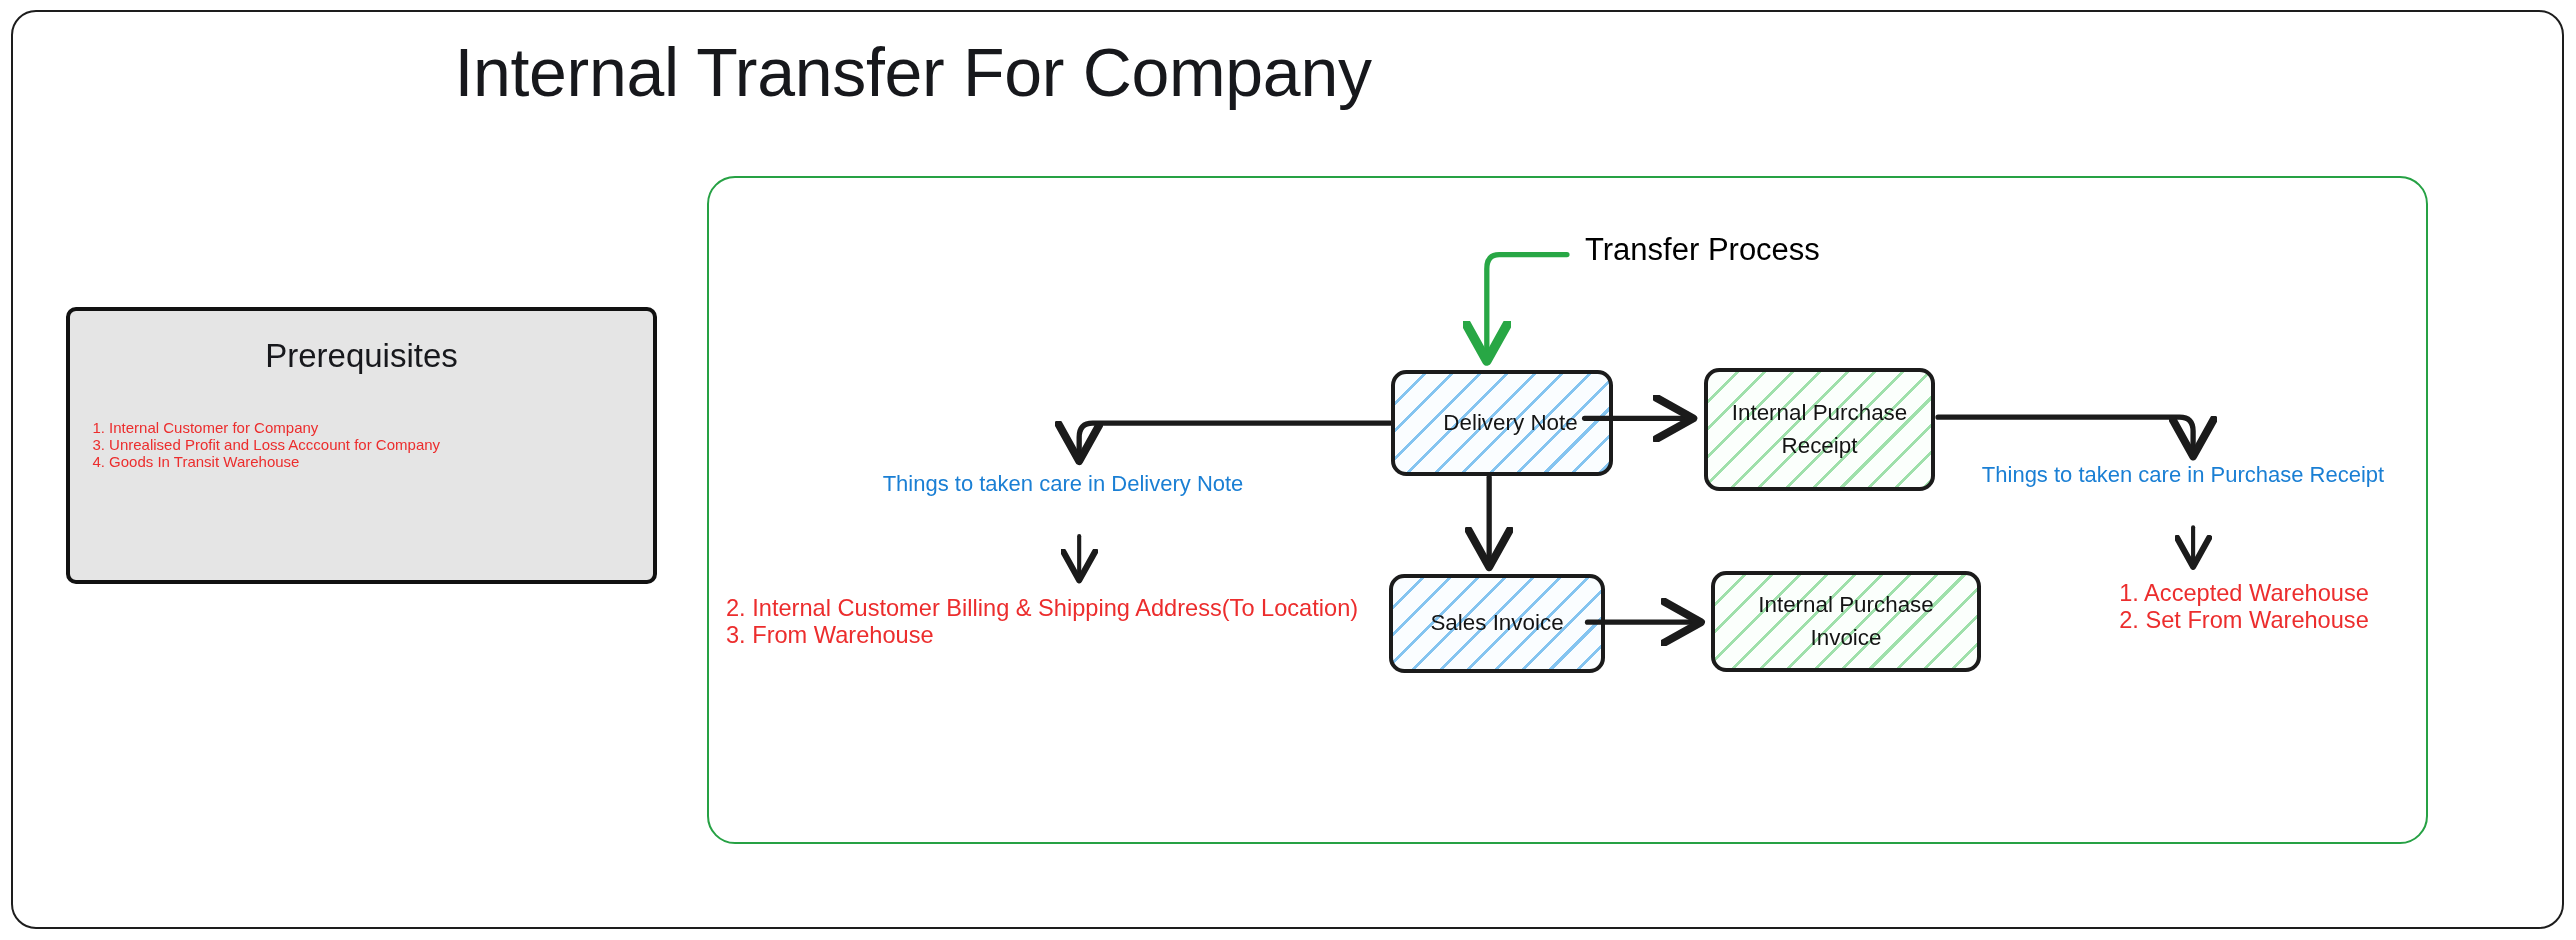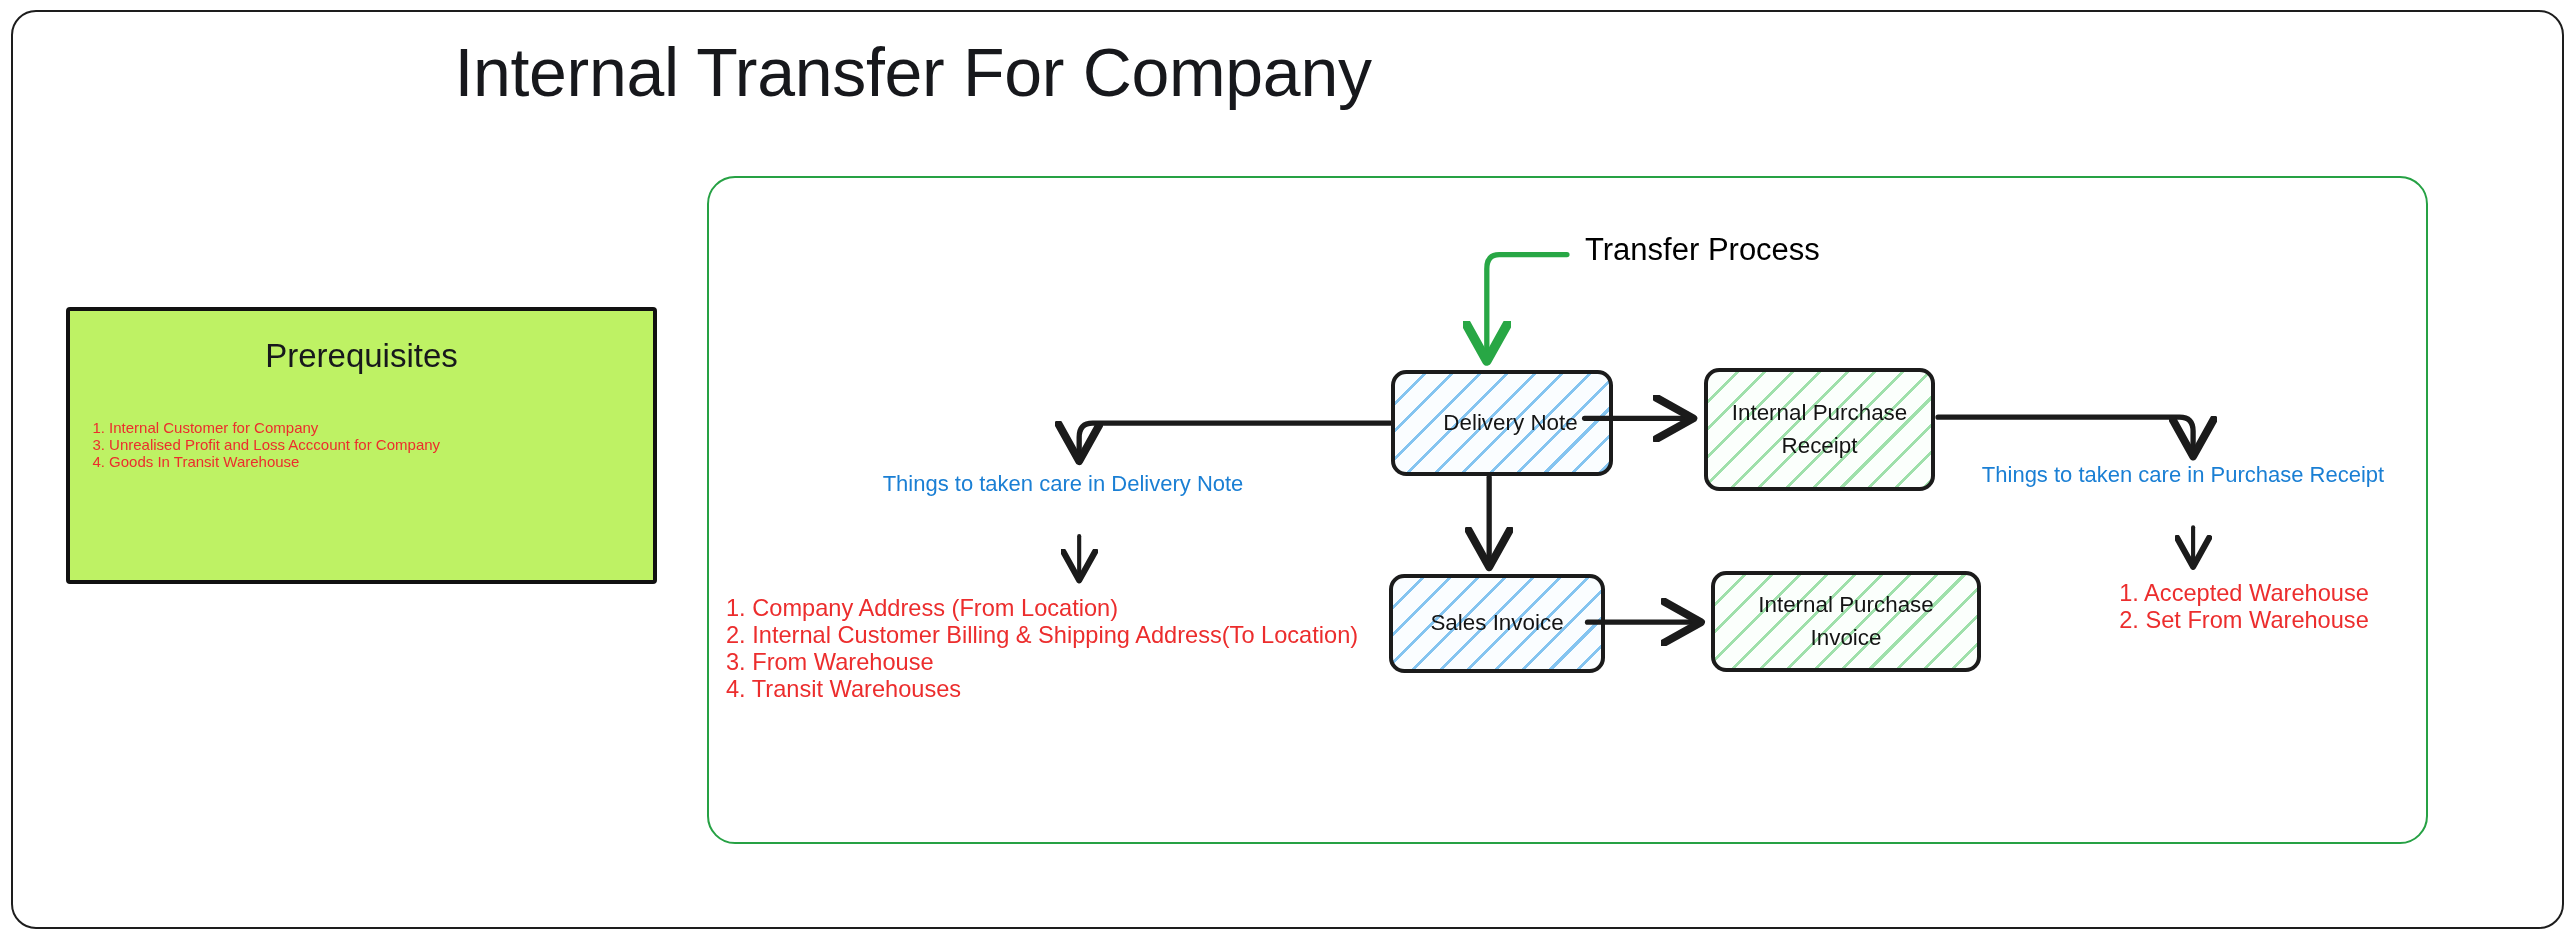--- a/index.html
+++ b/index.html
@@ -44,23 +44,23 @@
     white-space: nowrap;
   }
   
   .prereq-box {
     position: absolute;
     left: 66px;
     top: 307px;
     width: 591px;
     height: 277px;
     border: 4.1px solid #111111;
-    border-radius: 4px;
-    box-sizing: border-box;
-    background: #bef264;
+    border-radius: 10px;
+    box-sizing: border-box;
+    background: #e5e5e5;
     padding-left: 40px;
   }
   .prereq-title {
     position: absolute;
     left: 0;
     top: 27px;
     width: 100%;
     text-align: center;
     font-size: 33px;
     color: #17181c;
@@ -202,24 +202,22 @@
     <span class="node-label">Sales Invoice</span>
   </div>
 
   <div class="node green" id="node-purchase-invoice">
     <span class="node-label">Internal Purchase Invoice</span>
   </div>
 
   <div class="annot-blue" id="annot-dn-heading">Things to taken care in Delivery Note</div>
 
   <div id="annot-dn-list" class="annot-red">
-    <div>1. Company Address (From Location)</div>
     <div>2. Internal Customer Billing &amp; Shipping Address(To Location)</div>
     <div>3. From Warehouse</div>
-    <div>4. Transit Warehouses</div>
   </div>
 
   <div class="annot-blue" id="annot-pr-heading">Things to taken care in Purchase Receipt</div>
 
   <div id="annot-pr-list" class="annot-red">
     <div>1. Accepted Warehouse</div>
     <div>2. Set From Warehouse</div>
   </div>
 
   <svg id="arrow-layer" viewBox="0 0 4373 1597">

